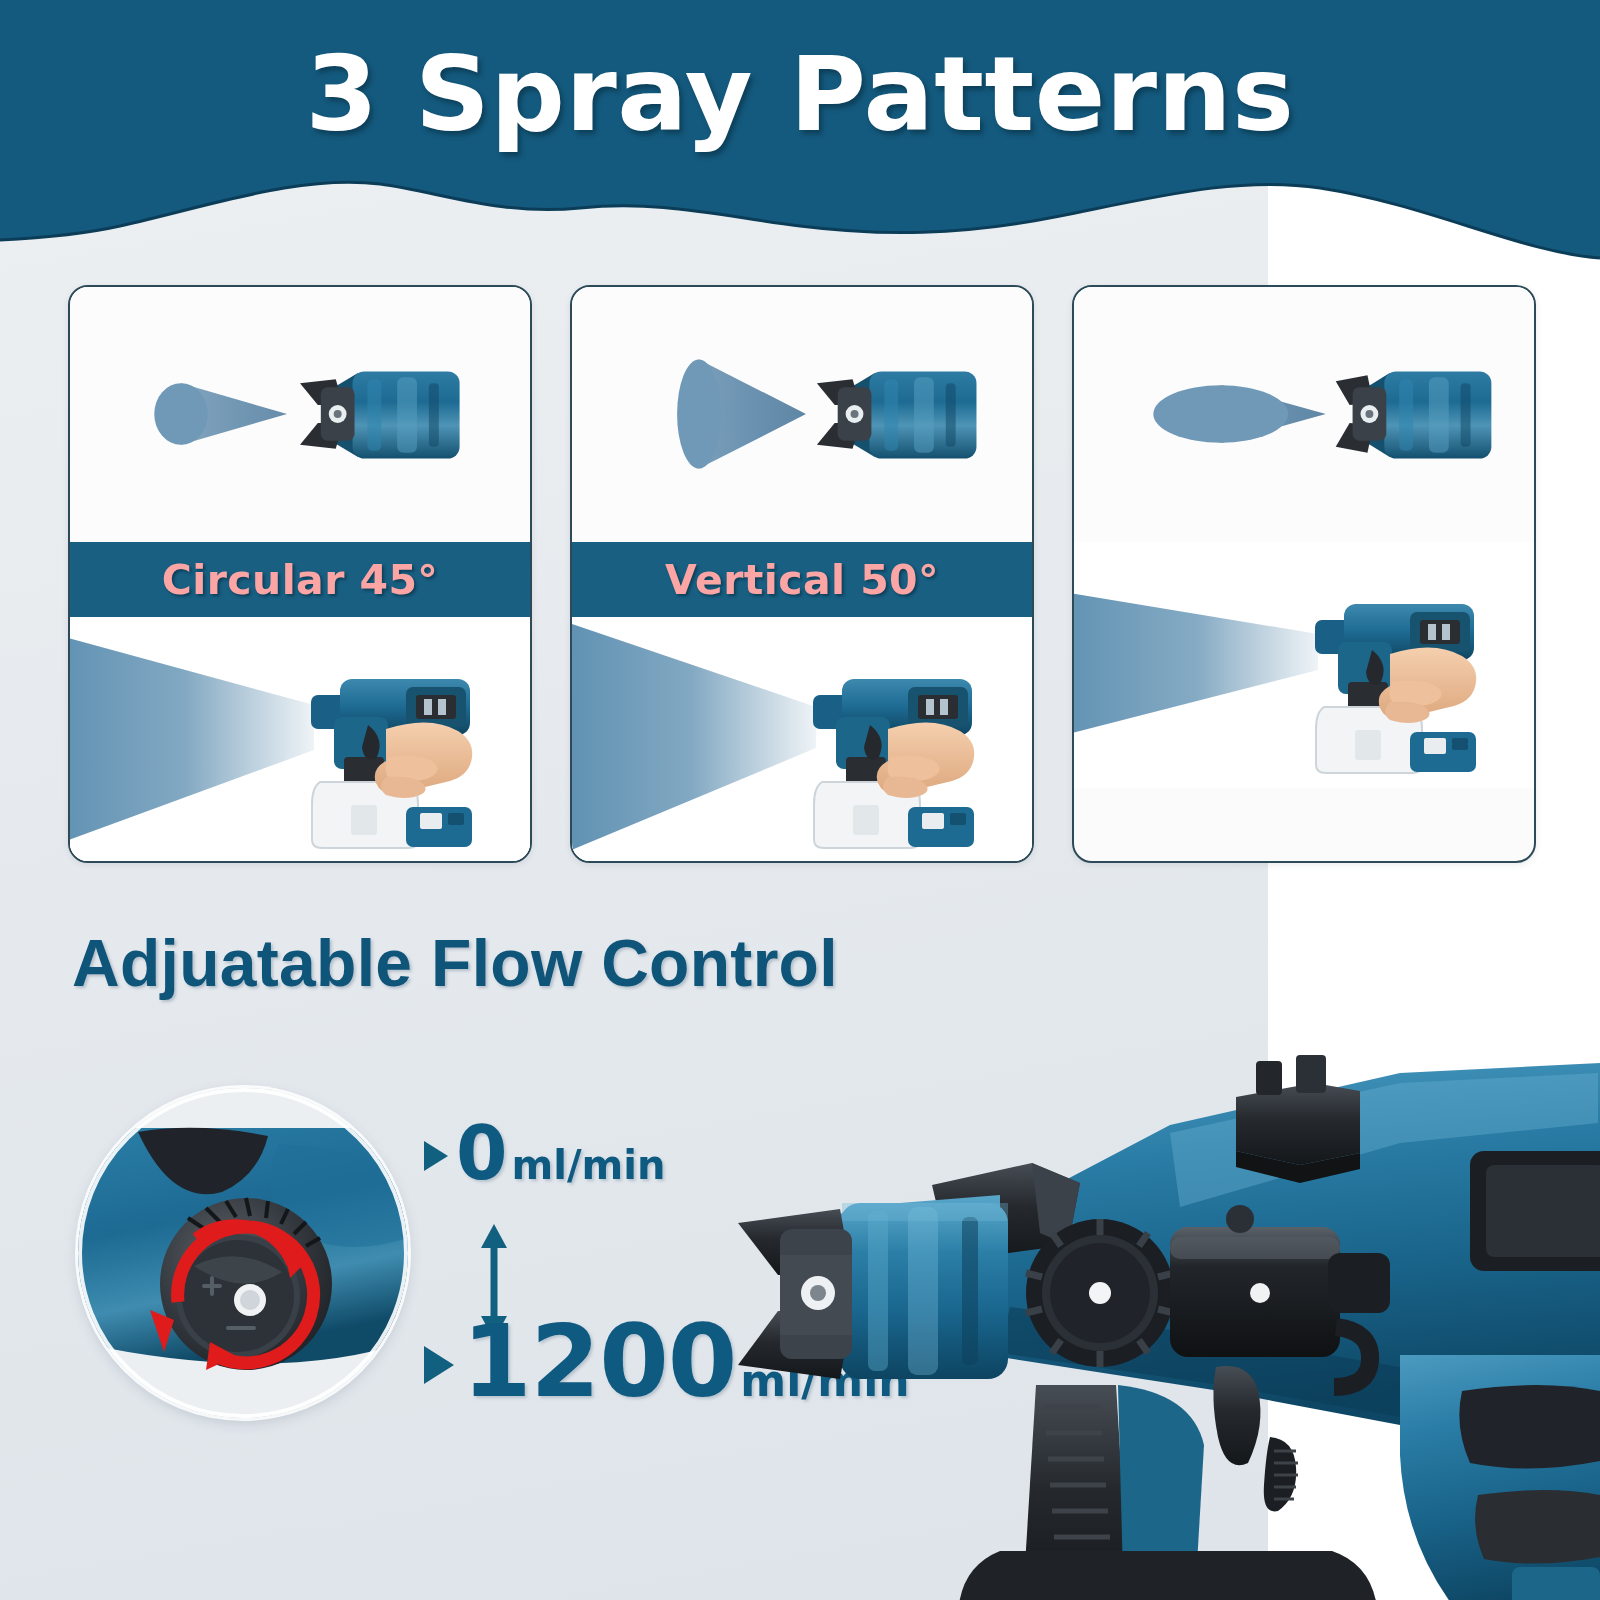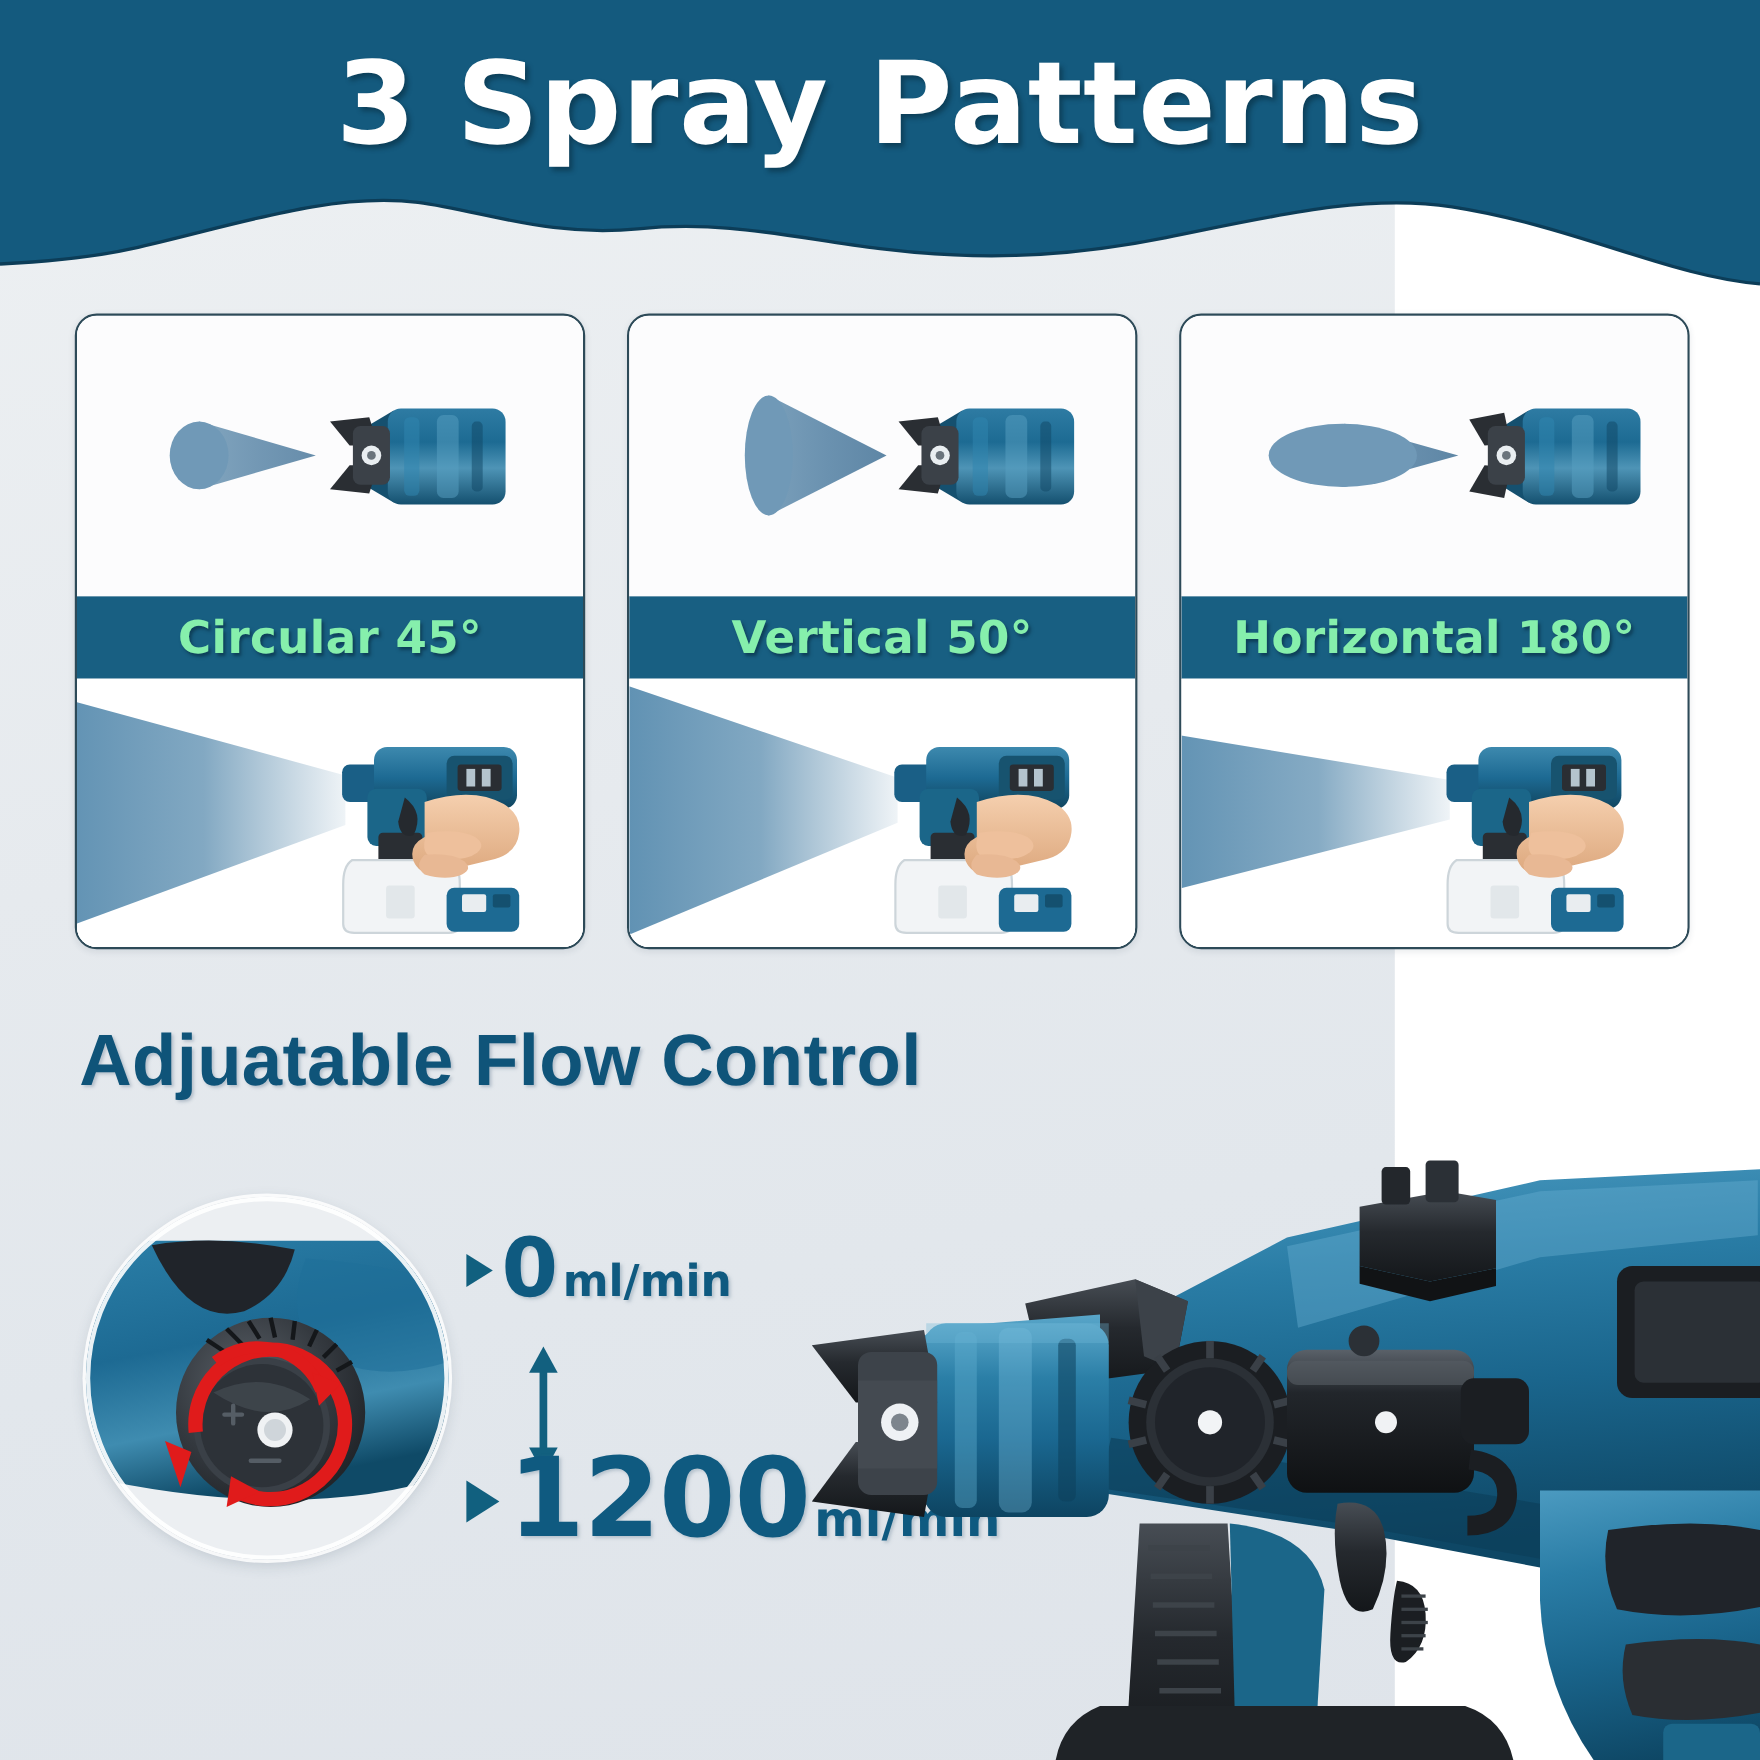--- a/index.html
+++ b/index.html
@@ -69,21 +69,21 @@
     background: #fcfcfd;
     overflow: hidden;
   }
   .card-label {
     height: 75px;
     width: 100%;
     background: #185f82;
     display: flex;
     align-items: center;
     justify-content: center;
-    color: #86efac;
+    color: #fca5a5;
     font-size: 41px;
     font-weight: 700;
     letter-spacing: 0.4px;
     font-family: "DejaVu Sans", sans-serif;
     text-shadow: 2px 2px 3px rgba(4,30,45,0.5);
   }
   .card-bottom {
     position: relative;
     height: 246px;
     width: 100%;
@@ -376,21 +376,20 @@
           <rect x="328" y="92" width="14" height="72" rx="5" fill="#2f85ae" opacity="0.55"></rect>
           <rect x="358" y="90" width="20" height="76" rx="6" fill="#57a0c2" opacity="0.5"></rect>
           <rect x="390" y="96" width="10" height="64" rx="4" fill="#0f4663" opacity="0.5"></rect>
           <path d="M264,94 L296,88 L302,116 L278,118 Z" fill="#2a2e33"></path>
           <path d="M264,160 L296,166 L302,138 L278,136 Z" fill="#2a2e33"></path>
           <rect x="281" y="100" width="34" height="54" rx="7" fill="#3b4148"></rect>
           <circle cx="298" cy="127" r="9" fill="#e9eef1"></circle>
           <circle cx="298" cy="127" r="4" fill="#6a747c"></circle>
         </svg>
       </div>
-      <div class="card-label">Horizontal 180°</div>
       <div class="card-bottom">
         <svg viewBox="0 0 464 246" preserveAspectRatio="xMidYMid slice">
           <defs>
             <linearGradient id="mist3" x1="1" y1="0" x2="0" y2="0">
               <stop offset="0" stop-color="#5d8cad" stop-opacity="0.1"></stop>
               <stop offset="0.45" stop-color="#5287ab" stop-opacity="0.7"></stop>
               <stop offset="1" stop-color="#4f86ab" stop-opacity="0.92"></stop>
             </linearGradient>
             <linearGradient id="gunb3" x1="0" y1="0" x2="0" y2="1">
               <stop offset="0" stop-color="#3d89ae"></stop>

